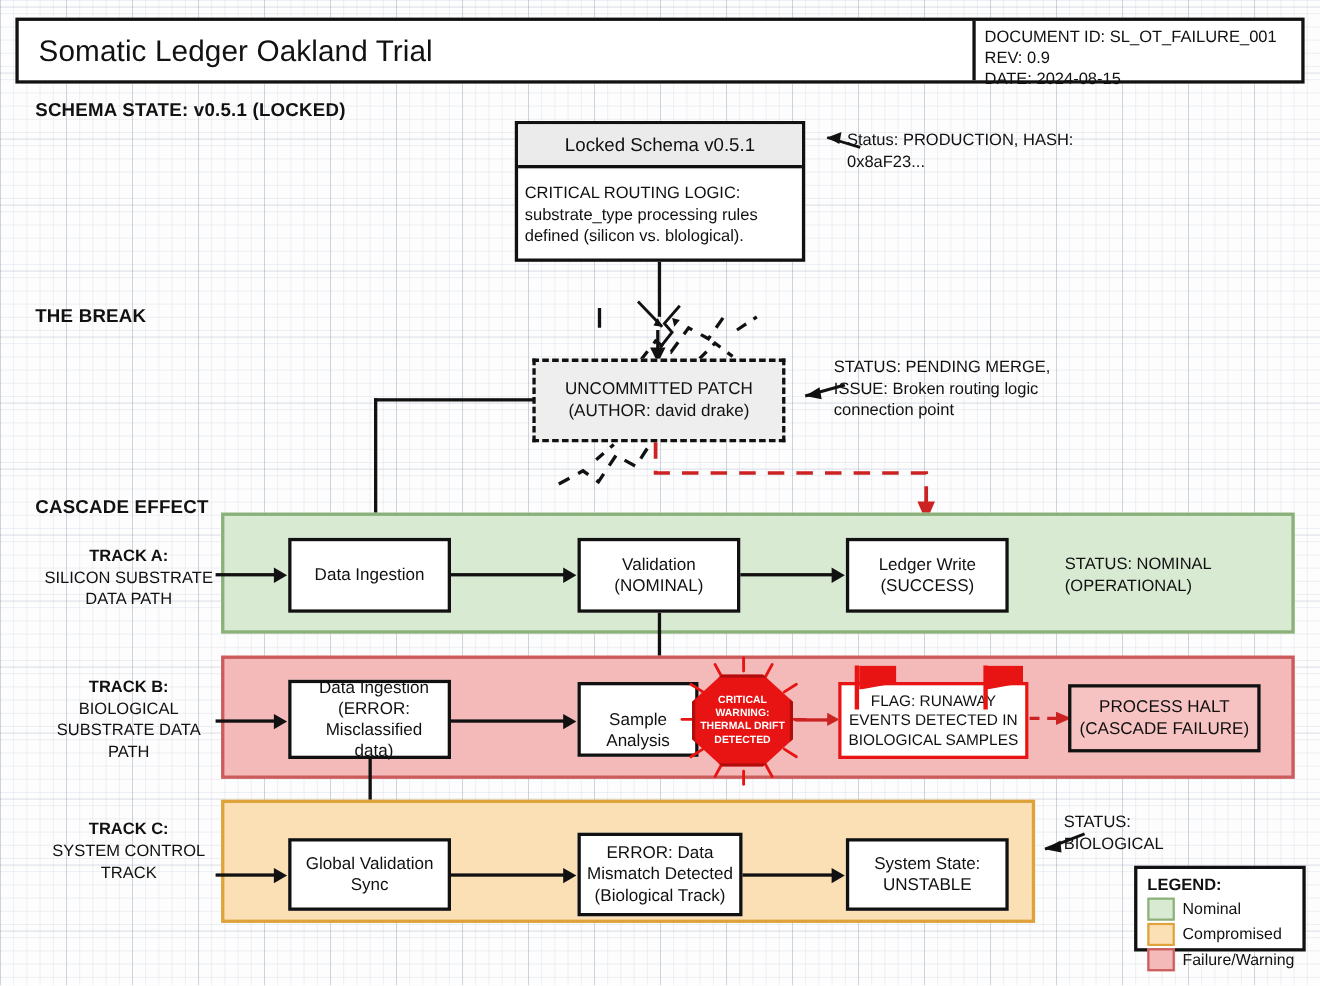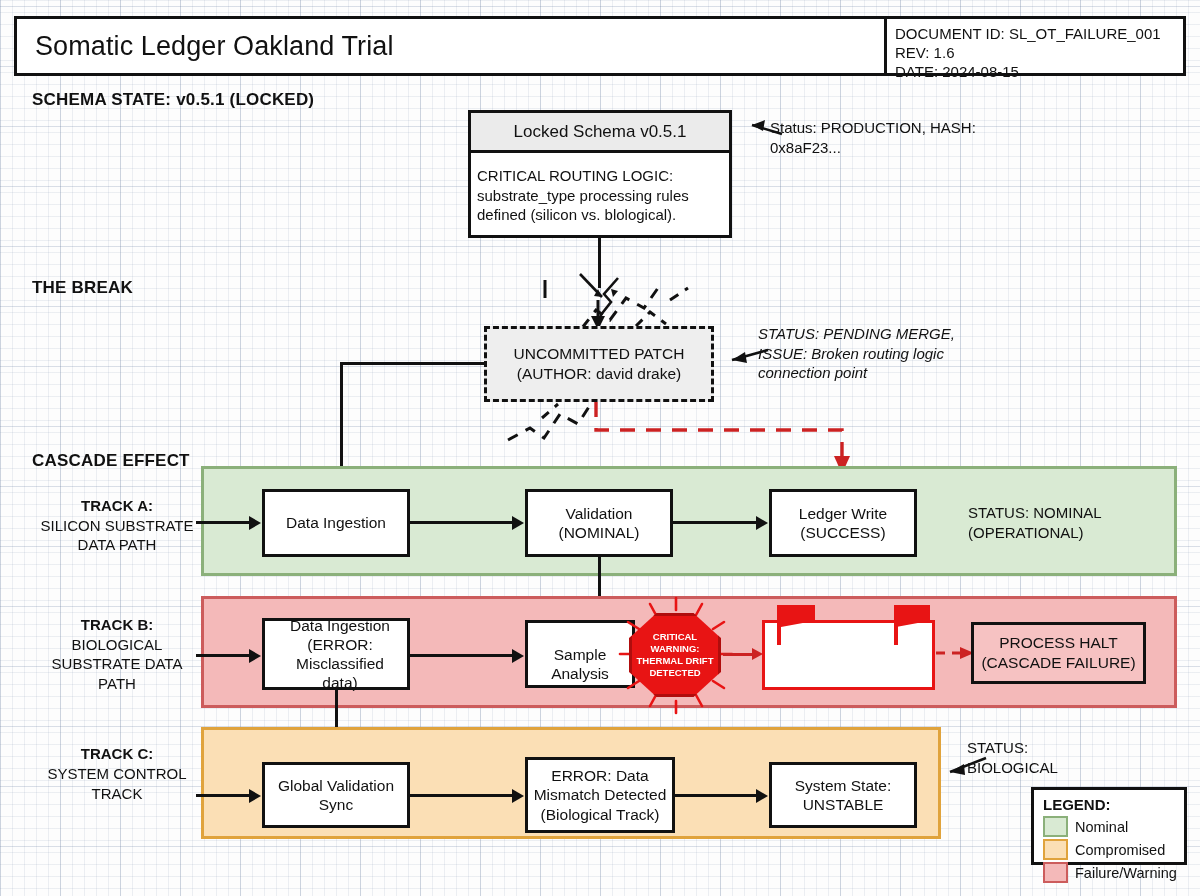--- a/index.html
+++ b/index.html
@@ -135,21 +135,21 @@
 </style>
 </head>
 <body>
 
 <div id="page">
 
   <div class="abs" id="titleblock">
     <div id="title-text">Somatic Ledger Oakland Trial</div>
     <div id="doc-meta">
       <div>DOCUMENT ID: SL_OT_FAILURE_001</div>
-      <div>REV: 1.6</div>
+      <div>REV: 0.9</div>
       <div>DATE: 2024-08-15</div>
     </div>
   </div>
 
   <div class="abs section-label" style="left:32px;top:90px;">SCHEMA STATE: v0.5.1 (LOCKED)</div>
   <div class="abs section-label" style="left:32px;top:278px;">THE BREAK</div>
   <div class="abs section-label" style="left:32px;top:451px;">CASCADE EFFECT</div>
 
   <div class="abs" id="schema">
     <div id="schema-head">Locked Schema v0.5.1</div>
@@ -182,21 +182,21 @@
     <path d="M130,18 L148,6" stroke="#111" stroke-width="3" fill="none" stroke-dasharray="10 8"></path>
   </svg>
 
   <div class="abs" id="patch">
     <span>UNCOMMITTED PATCH (AUTHOR: david drake)</span>
   </div>
   <svg class="abs" style="left:714px;top:330px;width:56px;height:40px;">
     <path d="M54,20 L18,30" stroke="#111" stroke-width="2.6" fill="none"></path>
     <path d="M18,30 L31,22 L33,33 Z" fill="#111"></path>
   </svg>
-  <div class="abs anno" style="left:758px;top:324px;width:230px;font-style:italic;">STATUS: PENDING MERGE, ISSUE: Broken routing logic connection point</div>
+  <div class="abs anno" style="left:758px;top:324px;width:230px;">STATUS: PENDING MERGE, ISSUE: Broken routing logic connection point</div>
 
   <svg class="abs" style="left:500px;top:392px;width:160px;height:52px;">
     <path d="M8,48 L30,36 L44,46 L60,22 L78,32 L92,10" stroke="#111" stroke-width="3" fill="none" stroke-dasharray="11 9"></path>
     <path d="M42,26 L58,12" stroke="#111" stroke-width="3" fill="none" stroke-dasharray="9 8"></path>
   </svg>
 
   <div class="abs hline" style="left:340px;top:362px;width:146px;"></div>
   <div class="abs vline" style="left:340px;top:362px;height:110px;"></div>
   <div class="abs arrow-d" style="left:334px;top:470px;"></div>
 
@@ -272,20 +272,21 @@
   </div>
 
   <div class="abs" style="left:723px;top:653px;width:32px;height:3px;background:#cc2222;"></div>
   <div class="abs arrow-r-red" style="left:752px;top:648px;"></div>
 
   <div class="abs" id="flagbox">
     <div class="pole" style="left:12px;"></div>
     <div class="pennant" style="left:16px;"></div>
     <div class="pole" style="right:34px;"></div>
     <div class="pennant" style="right:2px;"></div>
+    <span>FLAG: RUNAWAY EVENTS DETECTED IN BIOLOGICAL SAMPLES</span>
   </div>
 
   <svg class="abs" style="left:934px;top:645px;width:44px;height:18px;">
     <path d="M2,8 L26,8" stroke="#cc2222" stroke-width="3" fill="none" stroke-dasharray="9 7"></path>
     <path d="M26,2 L40,8 L26,14 Z" fill="#cc2222"></path>
   </svg>
 
   <div class="abs" id="halt">
     <span>PROCESS HALT (CASCADE FAILURE)</span>
   </div>

